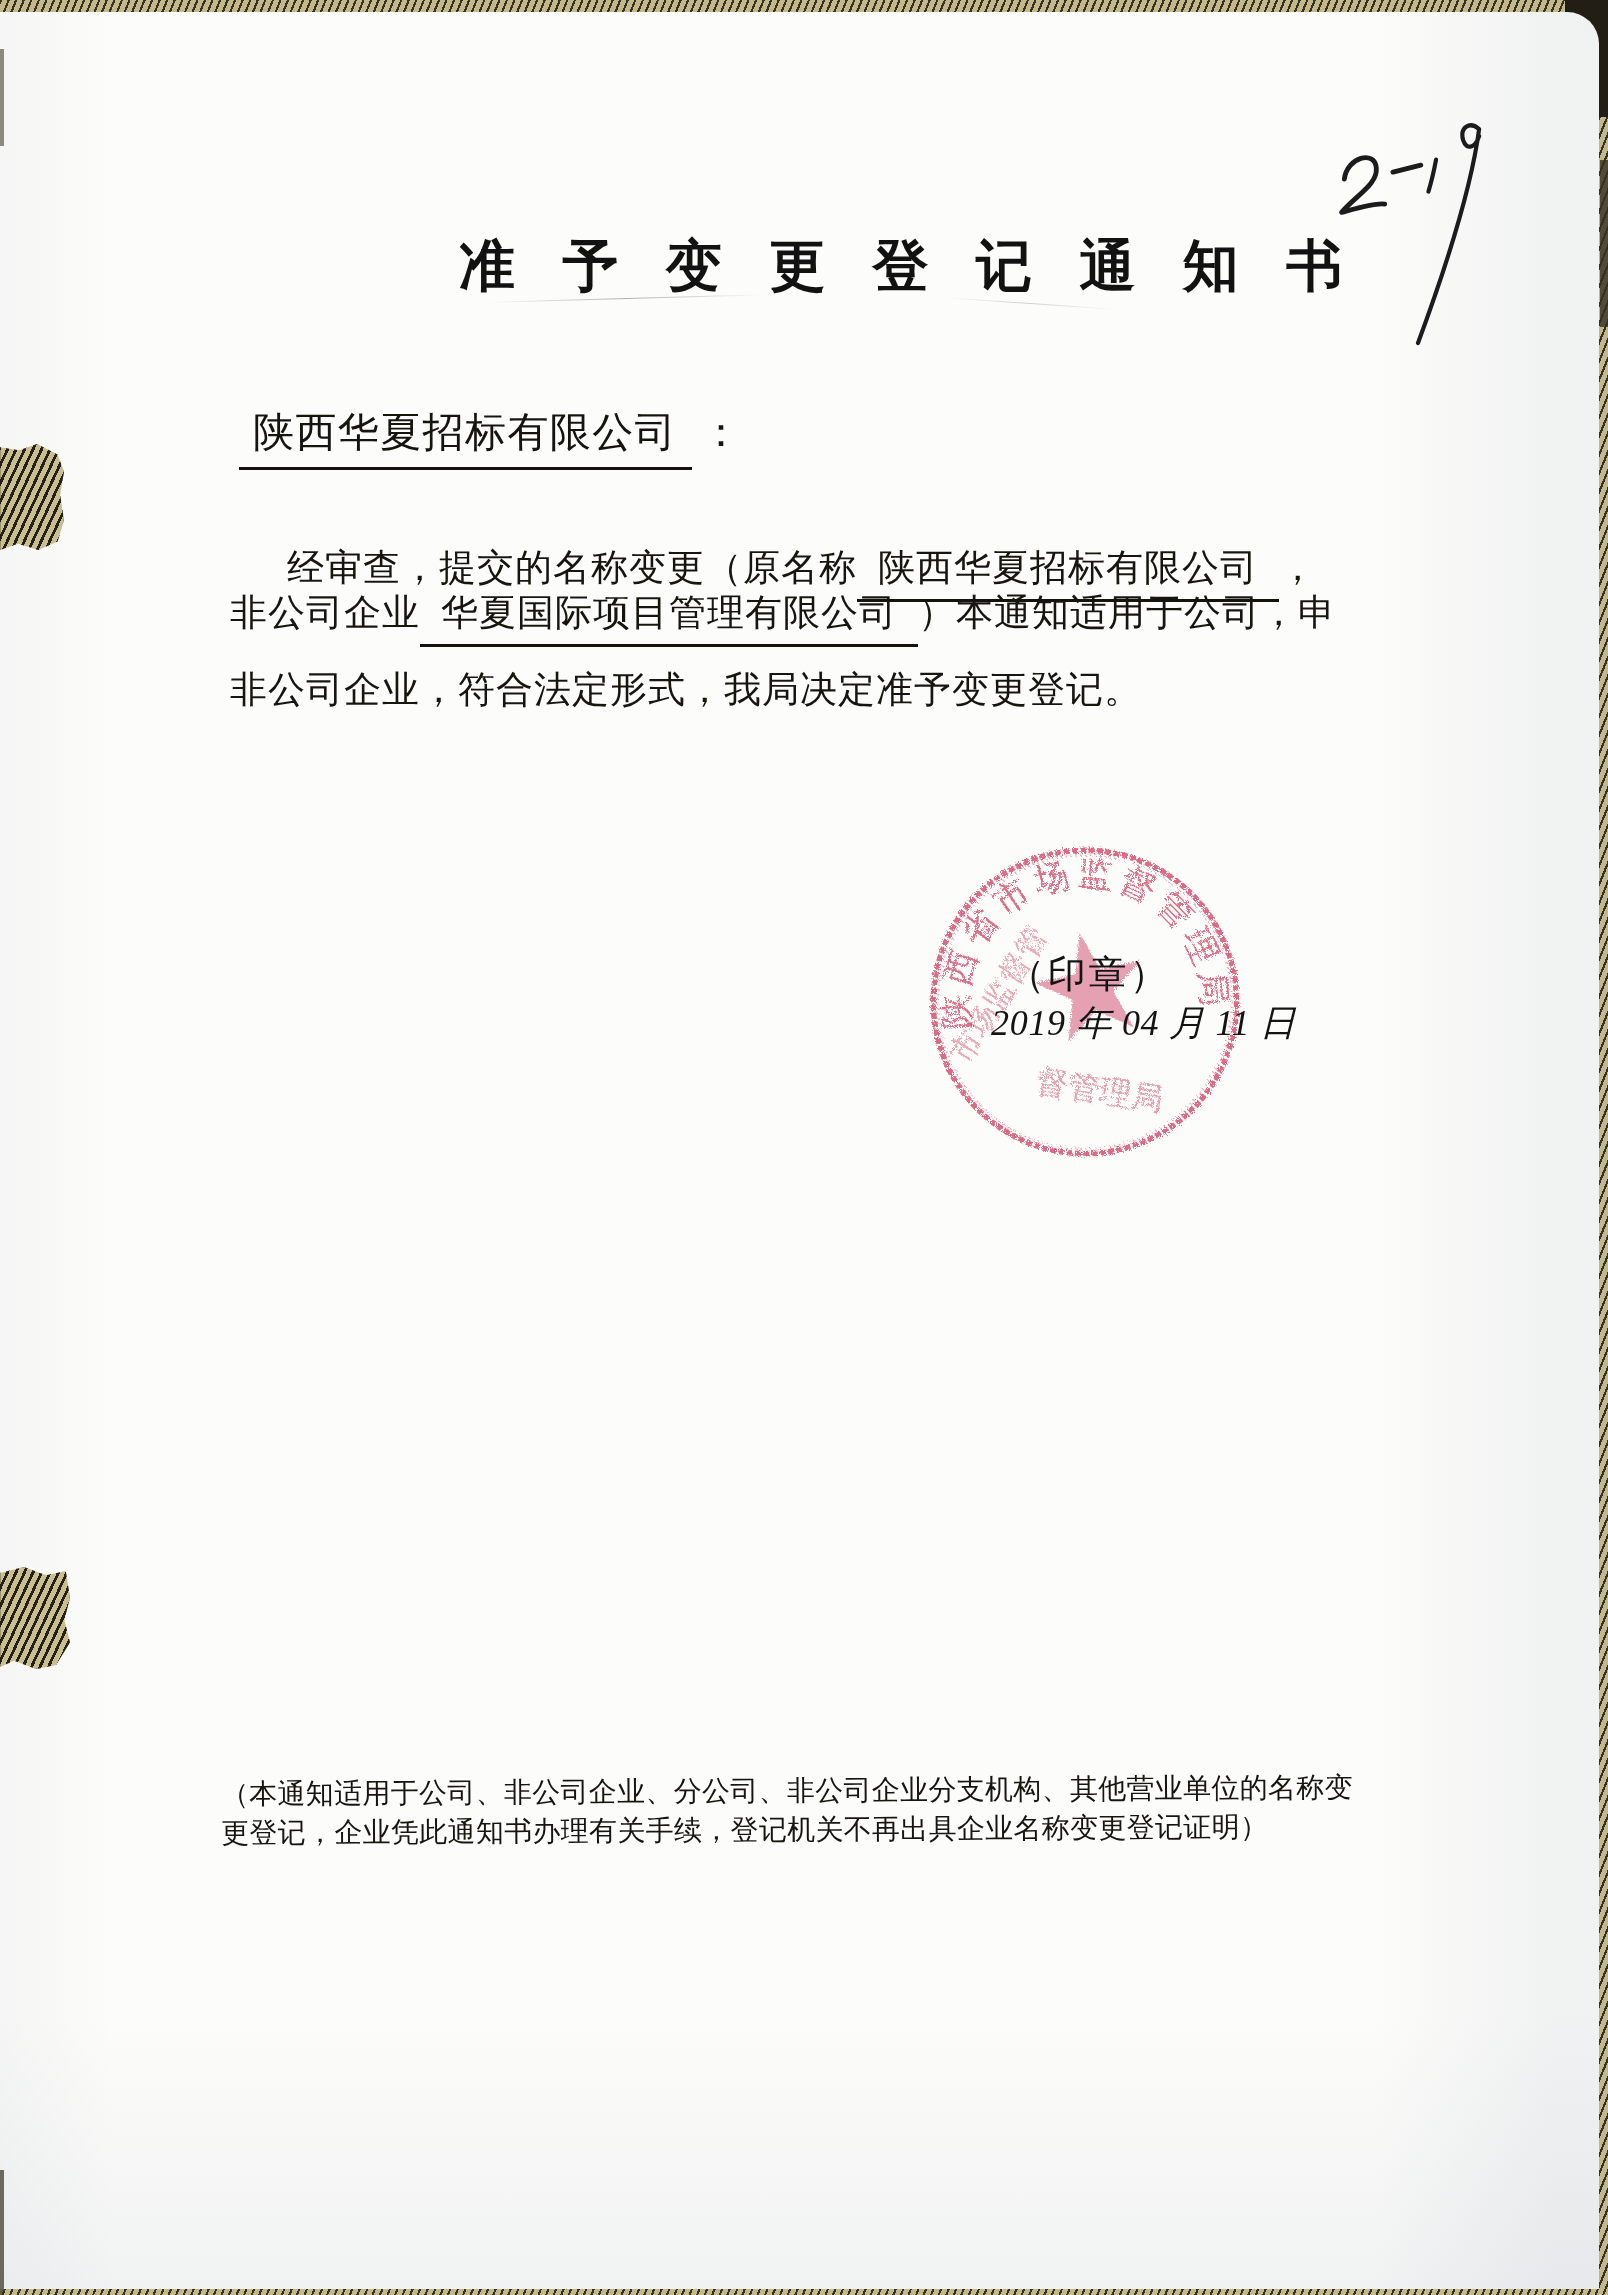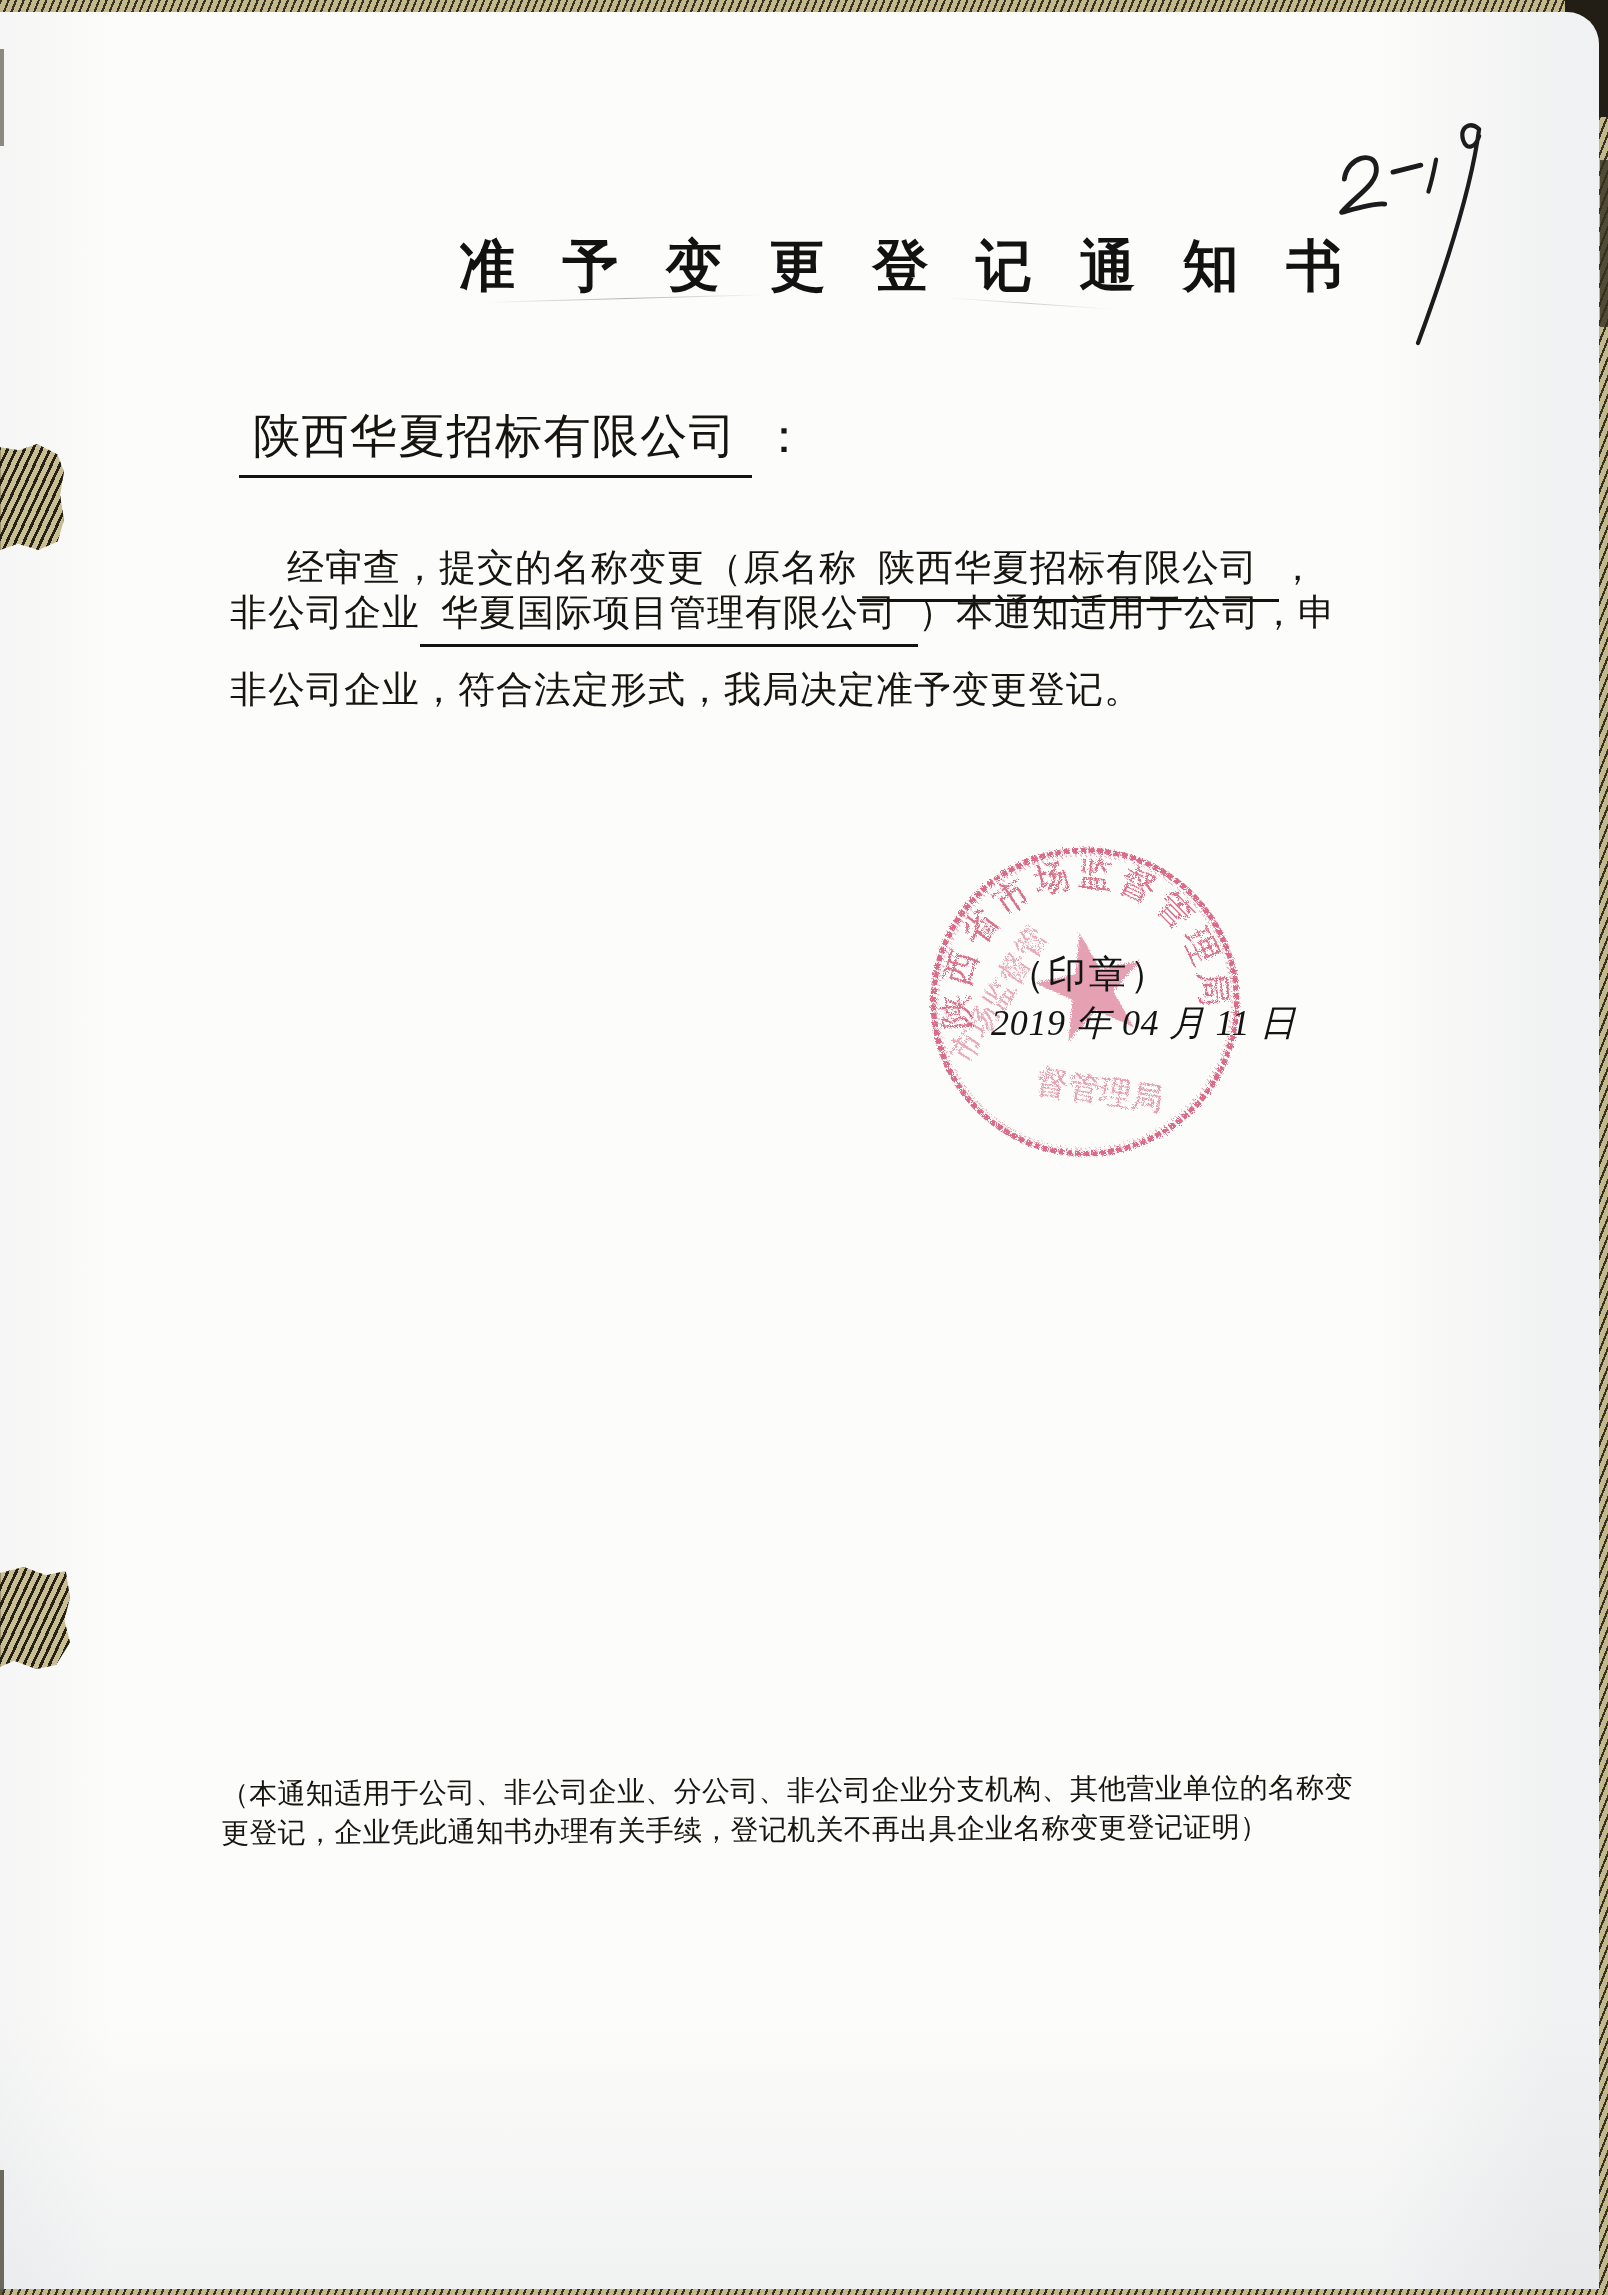--- a/index.html
+++ b/index.html
@@ -41,21 +41,21 @@
 
   .handwriting{position:absolute;left:1315px;top:111px;width:181px;height:257px;z-index:5;}
 
   .doc-title{
     position:absolute;left:459px;top:205px;z-index:5;
     font-size:56px;font-weight:bold;color:#121212;
     letter-spacing:16.7px;white-space:nowrap;margin-top:24px;
   }
   .addressee-line{
     position:absolute;left:239px;top:405px;z-index:5;
-    font-size:47px;color:#15140f;white-space:nowrap;letter-spacing:1.4px;
+    font-size:41px;color:#15140f;white-space:nowrap;letter-spacing:1.4px;
   }
   .u-name{display:inline-block;border-bottom:3.5px solid #15130e;padding:0 15.3px 7px 14px;}
   .colon{margin-left:8.3px;}
 
   .body-line{
     position:absolute;left:230px;z-index:5;
     font-size:37px;color:#17150f;white-space:nowrap;letter-spacing:1px;
   }
   .line1{top:512px;margin-top:31px;}
   .line2{top:588px;}

